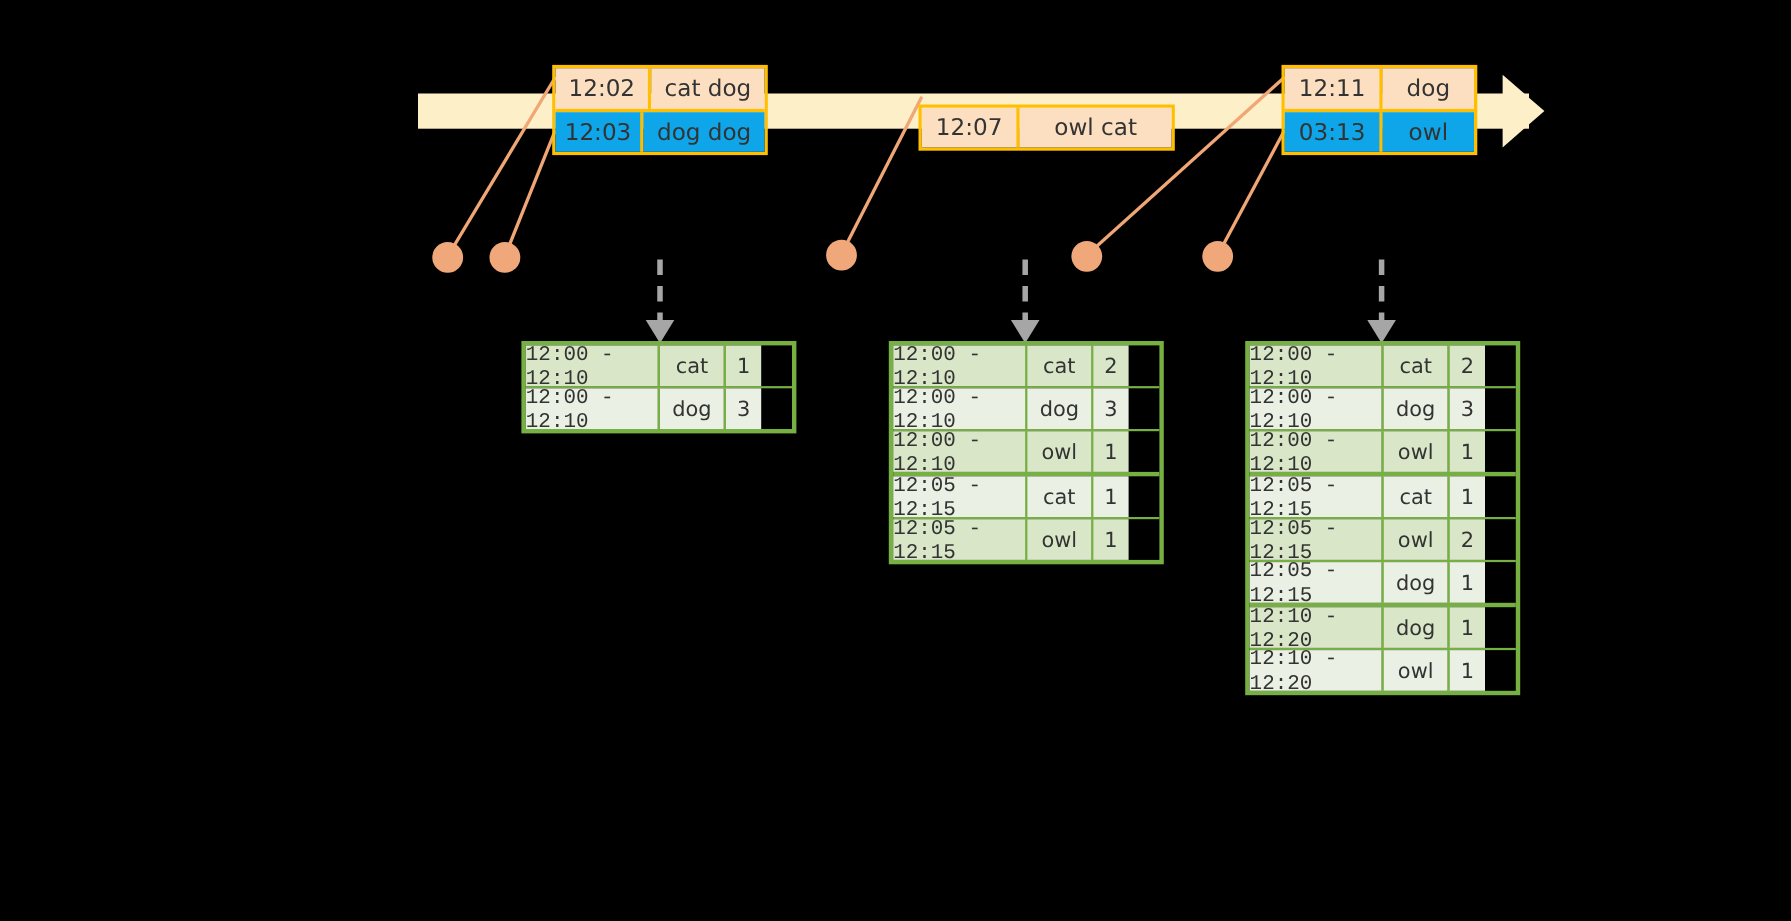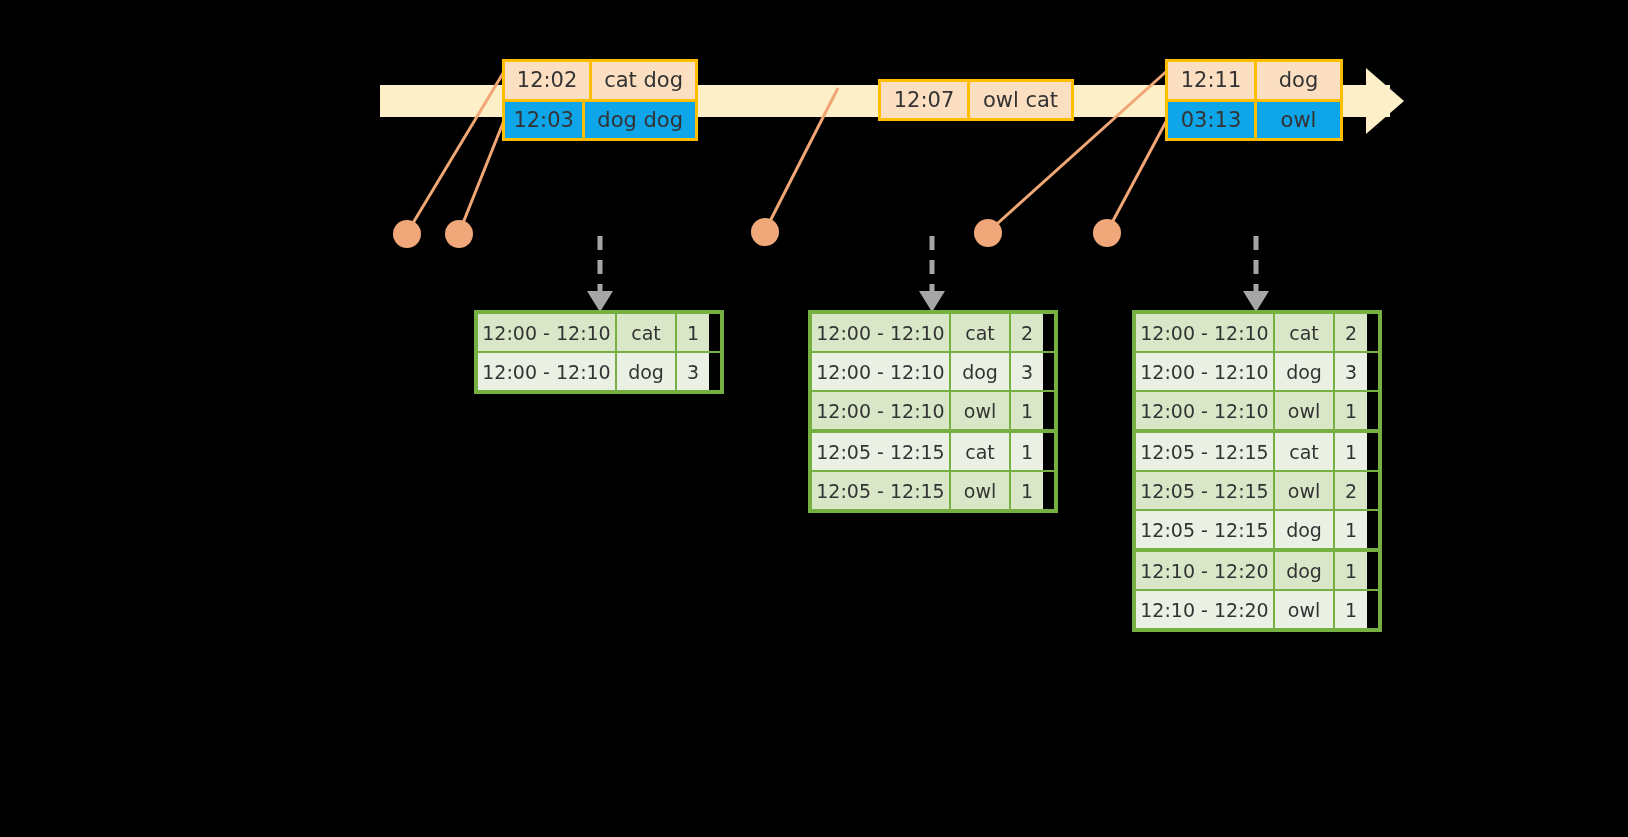--- a/index.html
+++ b/index.html
@@ -21,21 +21,21 @@
   .evt .row.light .c-time,.evt .row.light .c-txt{background:#0ea5e9;}
 
   
   .tbl{position:absolute;border:4px solid #76B043;box-sizing:border-box;z-index:4;}
   .tbl .trow{display:flex;height:37px;}
   .tbl .trow + .trow{border-top:2px solid #76B043;}
   .tbl .trow.grpend + .trow{border-top:4px solid #76B043;}
   .tbl .td{display:flex;align-items:center;justify-content:center;
        font-size:19px;color:#333;box-sizing:border-box;}
   .tbl .td + .td{border-left:2px solid #76B043;}
-  .tbl .td.win{width:137px;}
+  .tbl .td.win{width:120px;font-family:Liberation Mono, monospace;}
   .tbl .td.key{width:60px;}
   .tbl .td.cnt{width:34px;}
   .tbl .trow.a .td{background:#D9E7C8;}
   .tbl .trow.b .td{background:#EAF0E3;}
 </style>
 </head>
 <body>
 
 <div class="stage">
 
@@ -78,21 +78,21 @@
     <div class="row shade">
       <div class="c-time">12:02</div>
       <div class="c-txt">cat dog</div>
     </div>
     <div class="row light">
       <div class="c-time">12:03</div>
       <div class="c-txt">dog dog</div>
     </div>
   </div>
 
-  <div class="evt" style="left:835px;top:79px;width:196px;height:42px;margin-left:43px;">
+  <div class="evt" style="left:835px;top:95px;width:233px;height:42px;">
     <div class="row shade">
       <div class="c-time">12:07</div>
       <div class="c-txt">owl cat</div>
     </div>
   </div>
 
   <div class="evt" style="left:1165px;top:59px;width:178px;height:82px;">
     <div class="row shade">
       <div class="c-time">12:11</div>
       <div class="c-txt">dog</div>

